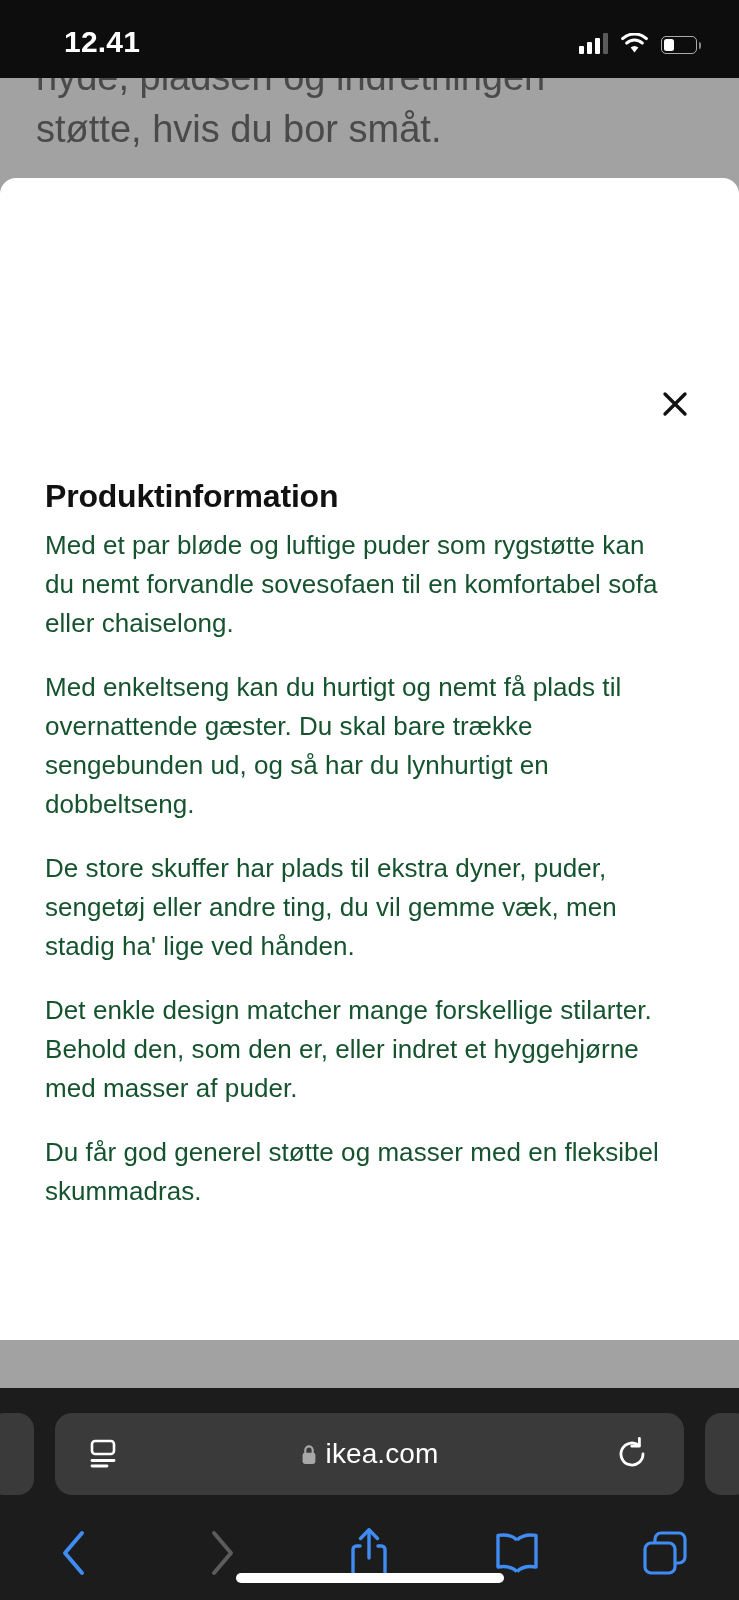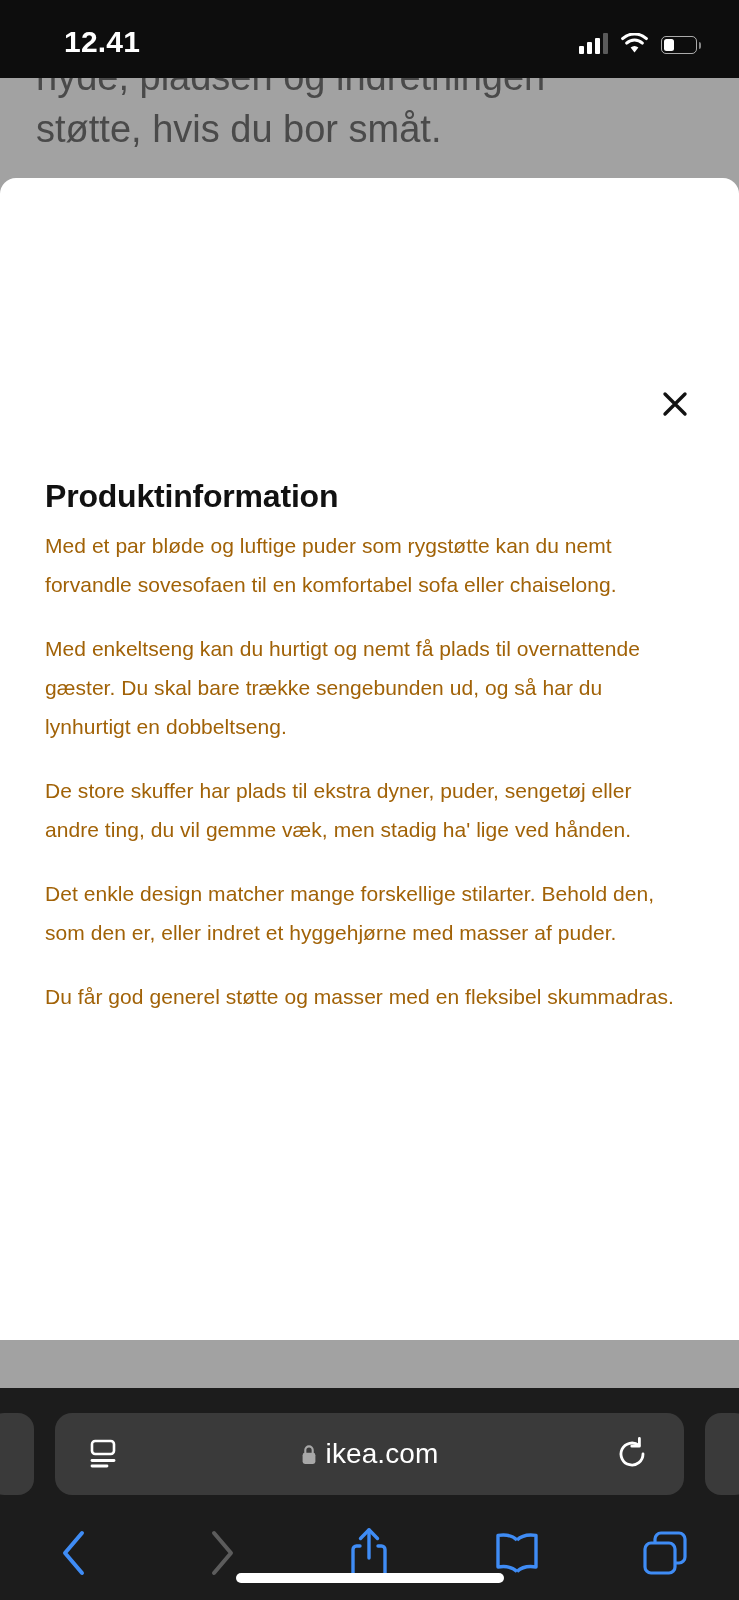--- a/index.html
+++ b/index.html
@@ -95,23 +95,23 @@
     z-index:25;
     margin-top:24px;
   }
 
   #body-copy {
     position:absolute; left:45px; top:348px;
     width:630px;
     z-index:25;
   }
   #body-copy p {
-    font-size:21px;
+    font-size:26px;
     line-height:39px;
-    color:#a16207;
+    color:#14532d;
     margin-bottom:25px;
     letter-spacing:0.05px;
   }
 
   
   #browser-chrome {
     position:absolute; left:0; bottom:0;
     width:739px; height:212px;
     background:#1c1c1c;
     z-index:50;

